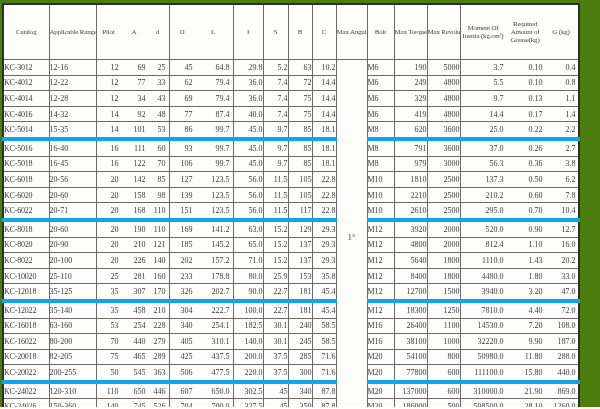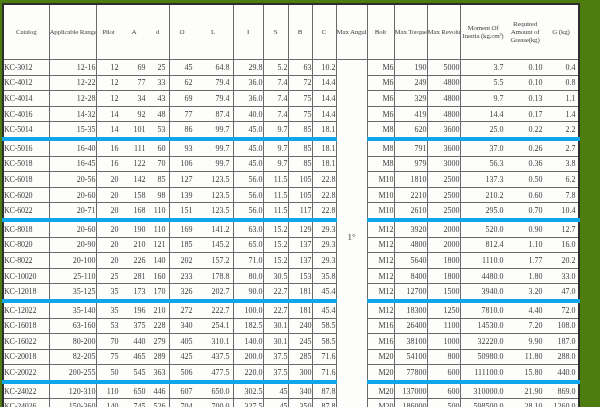--- a/index.html
+++ b/index.html
@@ -37,21 +37,21 @@
     letter-spacing:-0.2px;
     border-bottom:2px solid #444;
   }
   tbody td{
     height:14.6px;
     font-size:8px;
     color:#3b3b3b;
   }
   tbody tr.group-end td{border-bottom:4px solid #0ea5e9;}
   .num{text-align:right;padding-right:3px;}
-  .ctr{text-align:right;}
+  .ctr{text-align:left;}
   .cat{text-align:left;padding-left:4px;letter-spacing:-0.2px;}
   
   .grp{display:flex;align-items:center;height:100%;}
   .grp span{display:inline-block;text-align:right;padding-right:2px;box-sizing:border-box;}
   .hgrp{display:flex;align-items:center;height:100%;}
   .hgrp span{display:inline-block;text-align:center;box-sizing:border-box;white-space:normal;}
   .w-pilot{width:24px;} .w-a{width:27px;} .w-d{width:20px;}
   .w-o{width:25px;} .w-l{width:37px;}
   .w-in{width:45px;} .w-gr{width:39px;} .w-g{width:33px;}
   td.angular{font-size:9px;text-align:center;vertical-align:middle;border-bottom:2px solid #2e2e2e;}
@@ -503,21 +503,21 @@
           <td class="num">71.0</td>
           <td class="num">15.2</td>
           <td class="num">137</td>
           <td class="num">29.3</td>
           <td class="ctr">M12</td>
           <td class="num">5640</td>
           <td class="num">1800</td>
           <td>
             <span class="grp">
               <span class="w-in">1110.0</span>
-              <span class="w-gr">1.77</span>
+              <span class="w-gr">1.43</span>
               <span class="w-g">20.2</span>
             </span>
           </td>
         </tr>
         <tr>
           <td class="cat">KC-10020</td>
           <td class="ctr">25-110</td>
           <td>
             <span class="grp">
               <span class="w-pilot">25</span>
@@ -525,41 +525,41 @@
               <span class="w-d">160</span>
             </span>
           </td>
           <td>
             <span class="grp">
               <span class="w-o">233</span>
               <span class="w-l">178.8</span>
             </span>
           </td>
           <td class="num">80.0</td>
-          <td class="num">30.5</td>
+          <td class="num">25.9</td>
           <td class="num">153</td>
           <td class="num">35.8</td>
           <td class="ctr">M12</td>
           <td class="num">8400</td>
           <td class="num">1800</td>
           <td>
             <span class="grp">
               <span class="w-in">4480.0</span>
               <span class="w-gr">1.80</span>
               <span class="w-g">33.0</span>
             </span>
           </td>
         </tr>
         <tr class="group-end">
           <td class="cat">KC-12018</td>
           <td class="ctr">35-125</td>
           <td>
             <span class="grp">
               <span class="w-pilot">35</span>
-              <span class="w-a">173</span>
+              <span class="w-a">307</span>
               <span class="w-d">170</span>
             </span>
           </td>
           <td>
             <span class="grp">
               <span class="w-o">326</span>
               <span class="w-l">202.7</span>
             </span>
           </td>
           <td class="num">90.0</td>
@@ -576,27 +576,27 @@
               <span class="w-g">47.0</span>
             </span>
           </td>
         </tr>
         <tr>
           <td class="cat">KC-12022</td>
           <td class="ctr">35-140</td>
           <td>
             <span class="grp">
               <span class="w-pilot">35</span>
-              <span class="w-a">196</span>
+              <span class="w-a">458</span>
               <span class="w-d">210</span>
             </span>
           </td>
           <td>
             <span class="grp">
-              <span class="w-o">272</span>
+              <span class="w-o">304</span>
               <span class="w-l">222.7</span>
             </span>
           </td>
           <td class="num">100.0</td>
           <td class="num">22.7</td>
           <td class="num">181</td>
           <td class="num">45.4</td>
           <td class="ctr">M12</td>
           <td class="num">18300</td>
           <td class="num">1250</td>
@@ -607,21 +607,21 @@
               <span class="w-g">72.0</span>
             </span>
           </td>
         </tr>
         <tr>
           <td class="cat">KC-16018</td>
           <td class="ctr">63-160</td>
           <td>
             <span class="grp">
               <span class="w-pilot">53</span>
-              <span class="w-a">375</span>
+              <span class="w-a">254</span>
               <span class="w-d">228</span>
             </span>
           </td>
           <td>
             <span class="grp">
               <span class="w-o">340</span>
               <span class="w-l">254.1</span>
             </span>
           </td>
           <td class="num">182.5</td>

